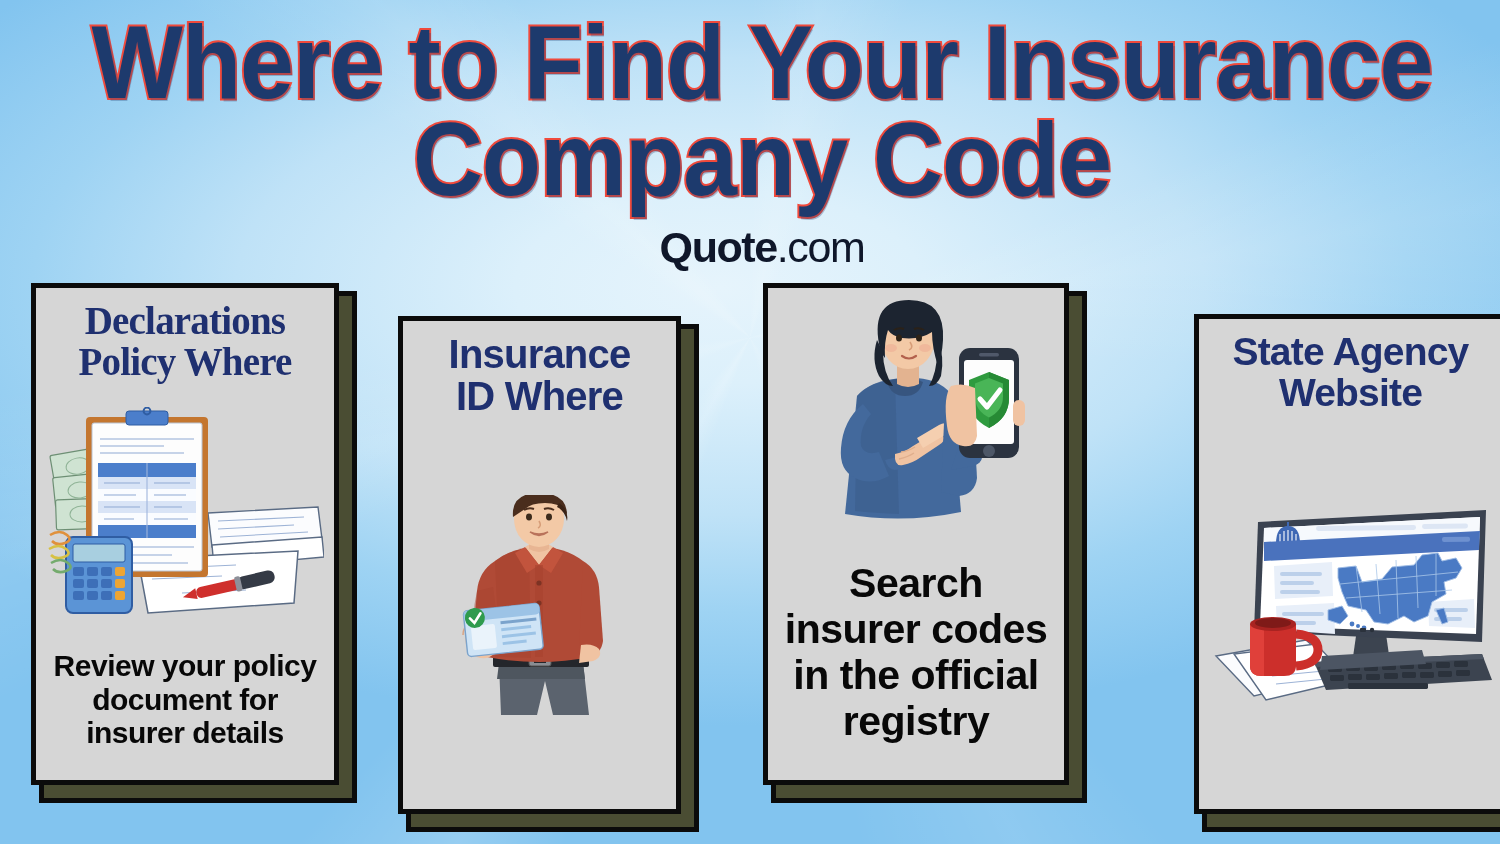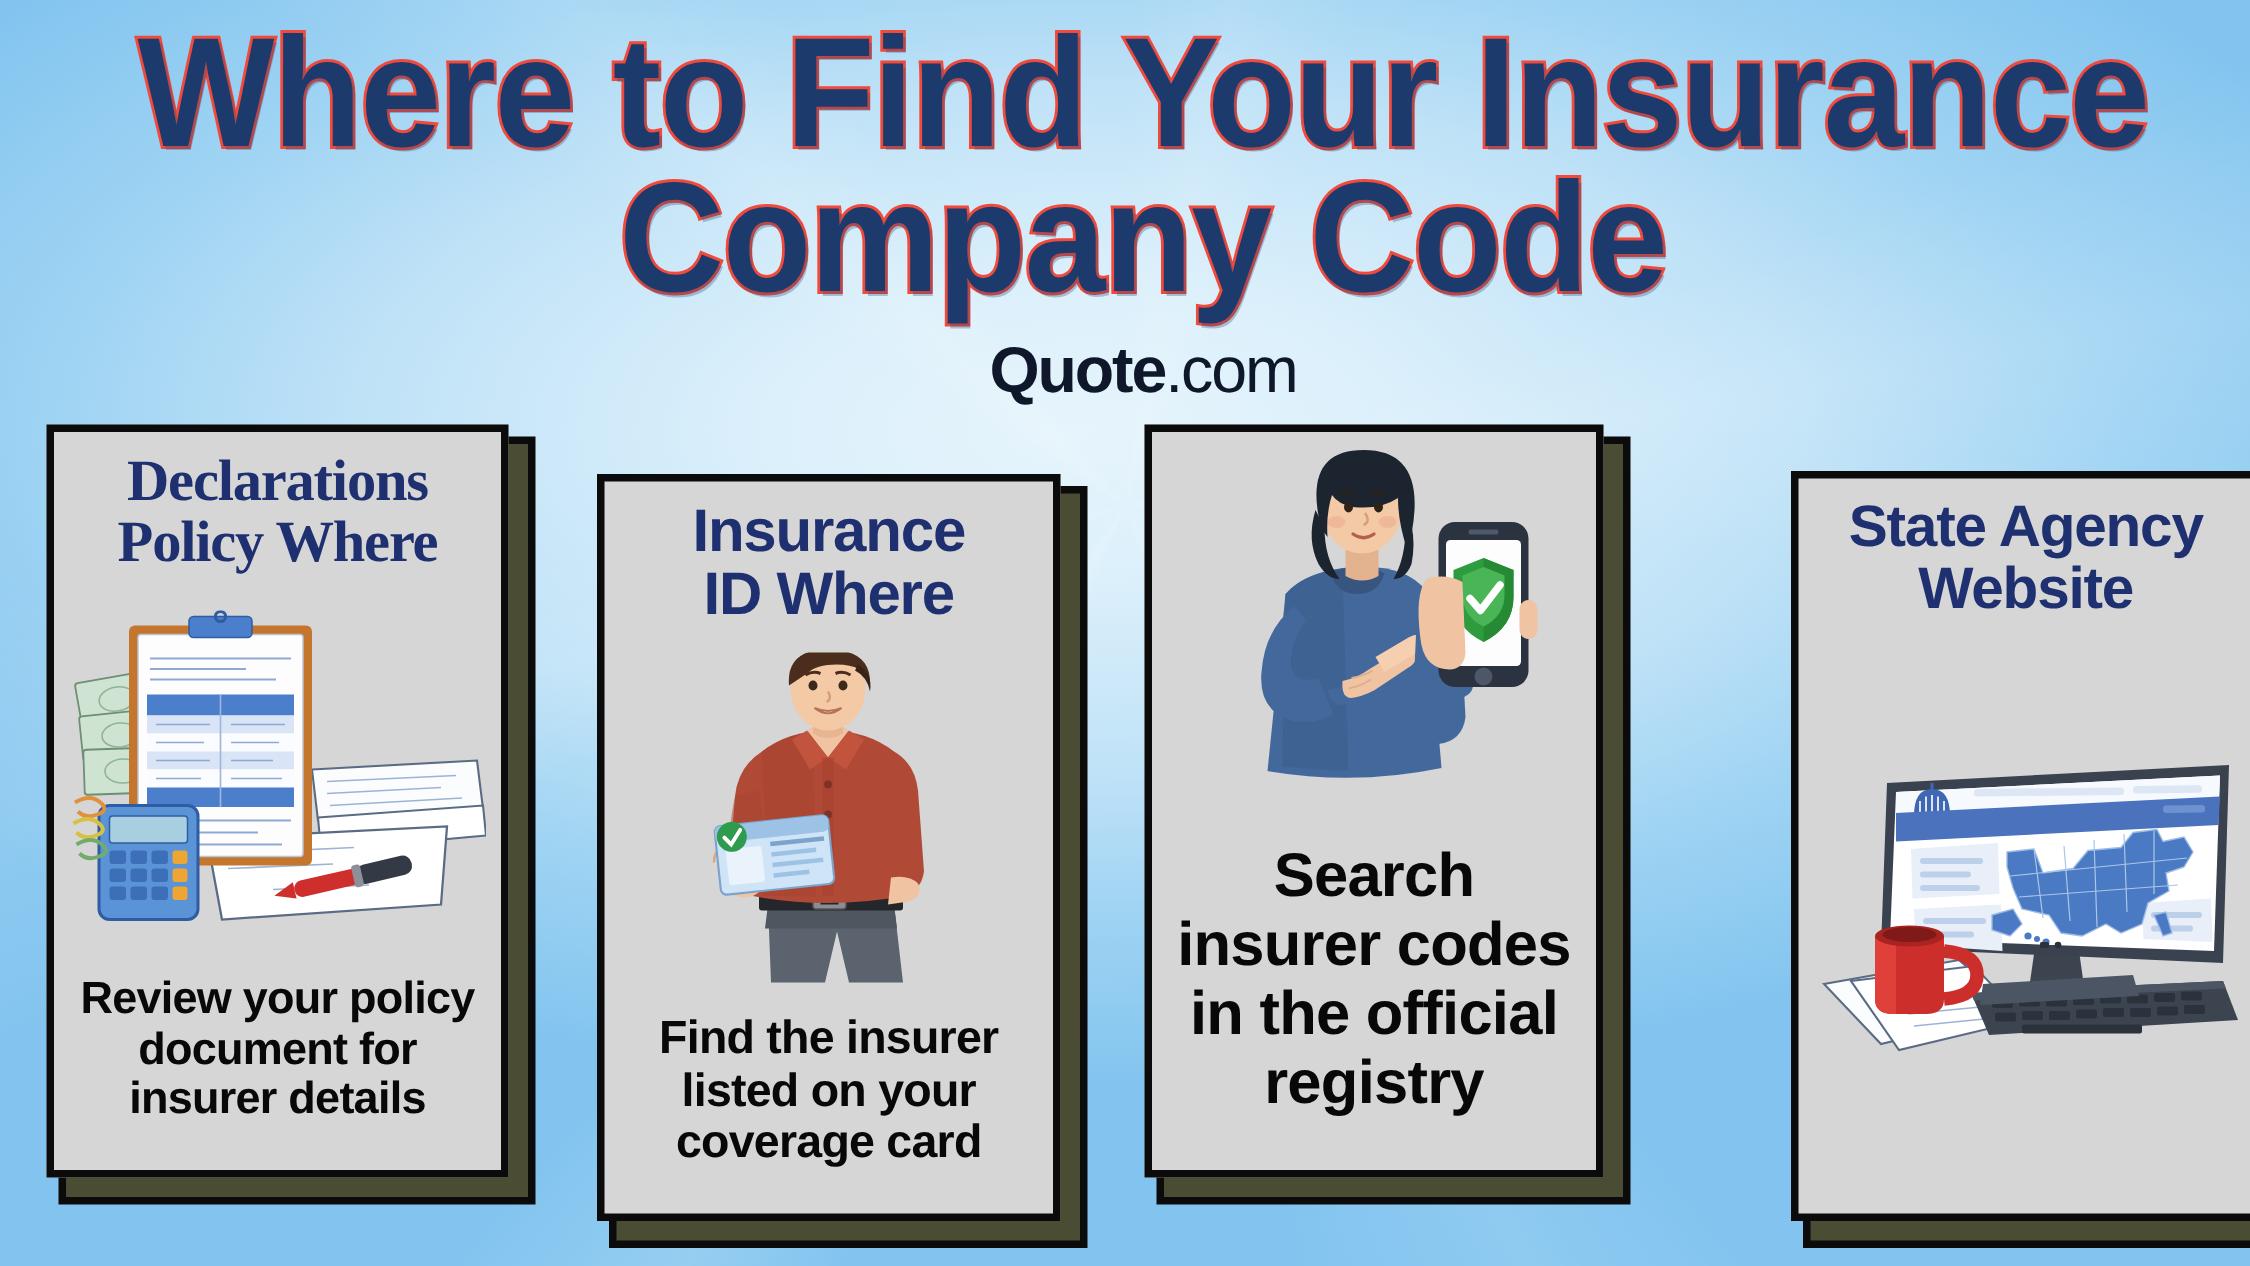--- a/index.html
+++ b/index.html
@@ -74,21 +74,21 @@
   .card-desc {
     color: #080808;
     font-weight: 700;
     font-size: 30px;
     line-height: 1.12;
     text-align: center;
     letter-spacing: -0.5px;
   }
 
   #card-0 { left: 31px;   top: 283px; width: 308px; height: 502px; }
-  #card-1 { left: 398px;  top: 316px; width: 309px; height: 498px; }
+  #card-1 { left: 398px;  top: 316px; width: 283px; height: 498px; }
   #card-2 { left: 763px;  top: 283px; width: 306px; height: 502px; }
   #card-3 { left: 1194px; top: 314px; width: 313px; height: 500px; }
 
   #card-0 .card-title { font-size: 39px; font-family: Liberation Serif, serif; }
   #card-0 .card-desc  { font-size: 30px; margin-bottom: 16px; }
   #card-1 .card-title { font-size: 40px; }
   #card-1 .card-desc  { font-size: 31px; margin-bottom: 16px; }
   #card-2 .card-title { font-size: 39px; }
   #card-2 .card-desc  { font-size: 41px; margin-bottom: 22px; margin-top: 33px; }
   #card-3 .card-title { font-size: 39px; }
@@ -294,21 +294,20 @@
       </g>
       <g stroke="#4a2d1d" stroke-width="2" fill="none">
         <path d="M99 15 q5 -3 10 -1"></path>
           <path d="M119 14 q5 -2 10 1"></path>
       </g>
 
       <path d="M114 26 q3 5 -1 7" stroke="#d79d78" stroke-width="1.6" fill="none"></path>
       <path d="M105 37 q9 7 18 0 q-9 4 -18 0 z" fill="#fff" stroke="#b9725a" stroke-width="1.4"></path>
     </svg>
   </div>
-  <div class="card-desc">Find the insurer listed on your coverage card</div>
 </div>
 
 <div class="card" id="card-2">
   <div class="card-art">
     <svg width="250" height="228" viewBox="0 0 250 228">
 
       <path d="M66 96 q14 -16 46 -18 q34 -2 48 16 l10 118 q-58 12 -116 2 z" fill="#43699c"></path>
       <path d="M66 96 q12 -14 38 -17 l4 135 q-24 -1 -44 -3 z" fill="#3c5d8c" opacity="0.6"></path>
 
       <path d="M96 82 q18 -8 36 0 q-4 14 -18 14 q-14 0 -18 -14 z" fill="#37557f"></path>

